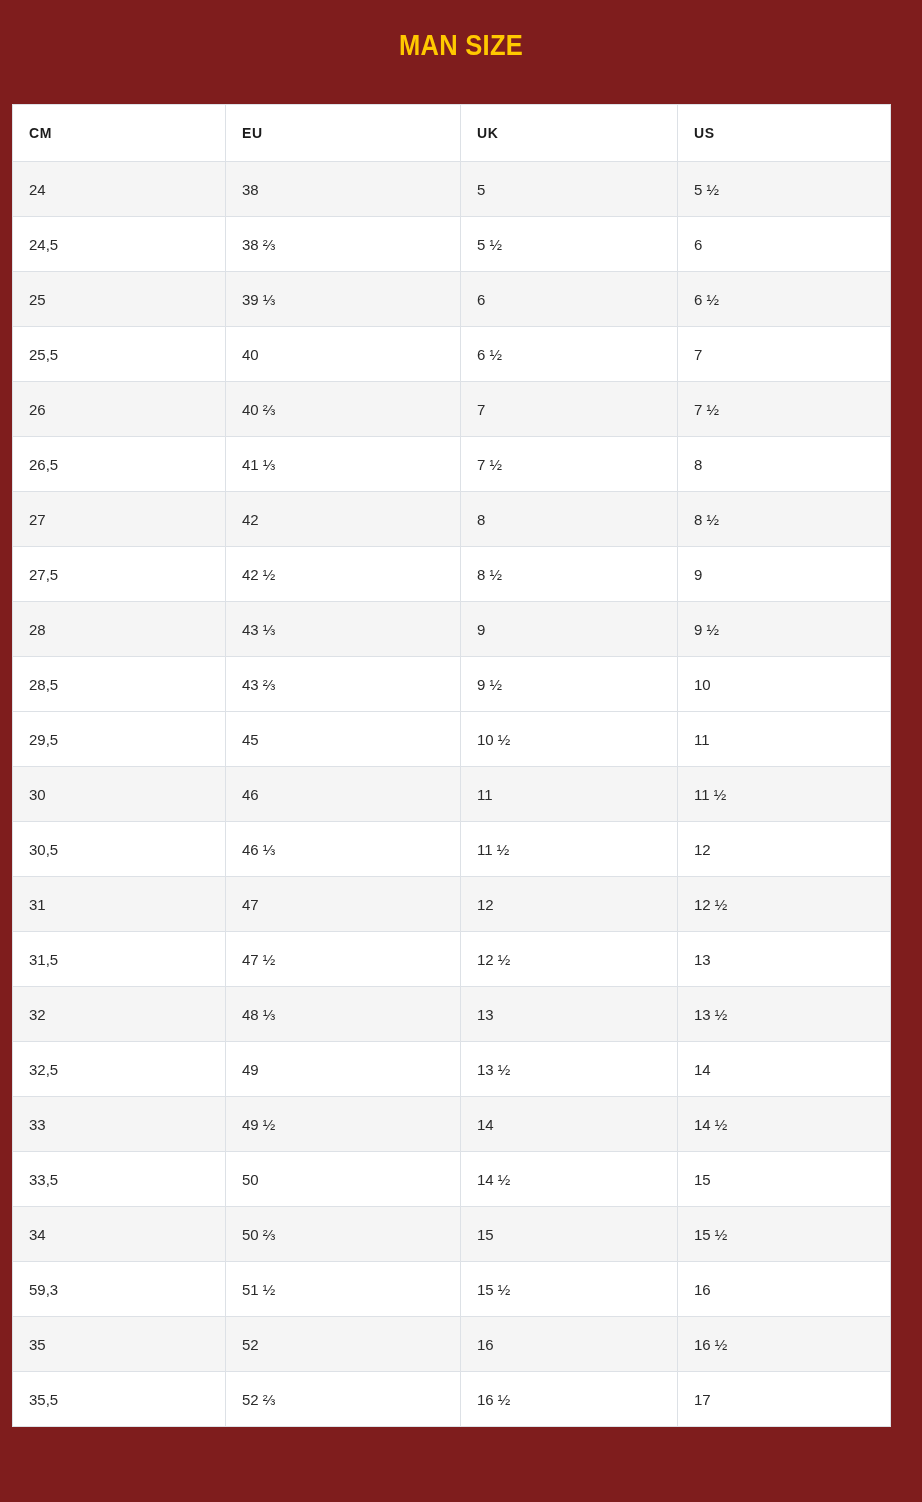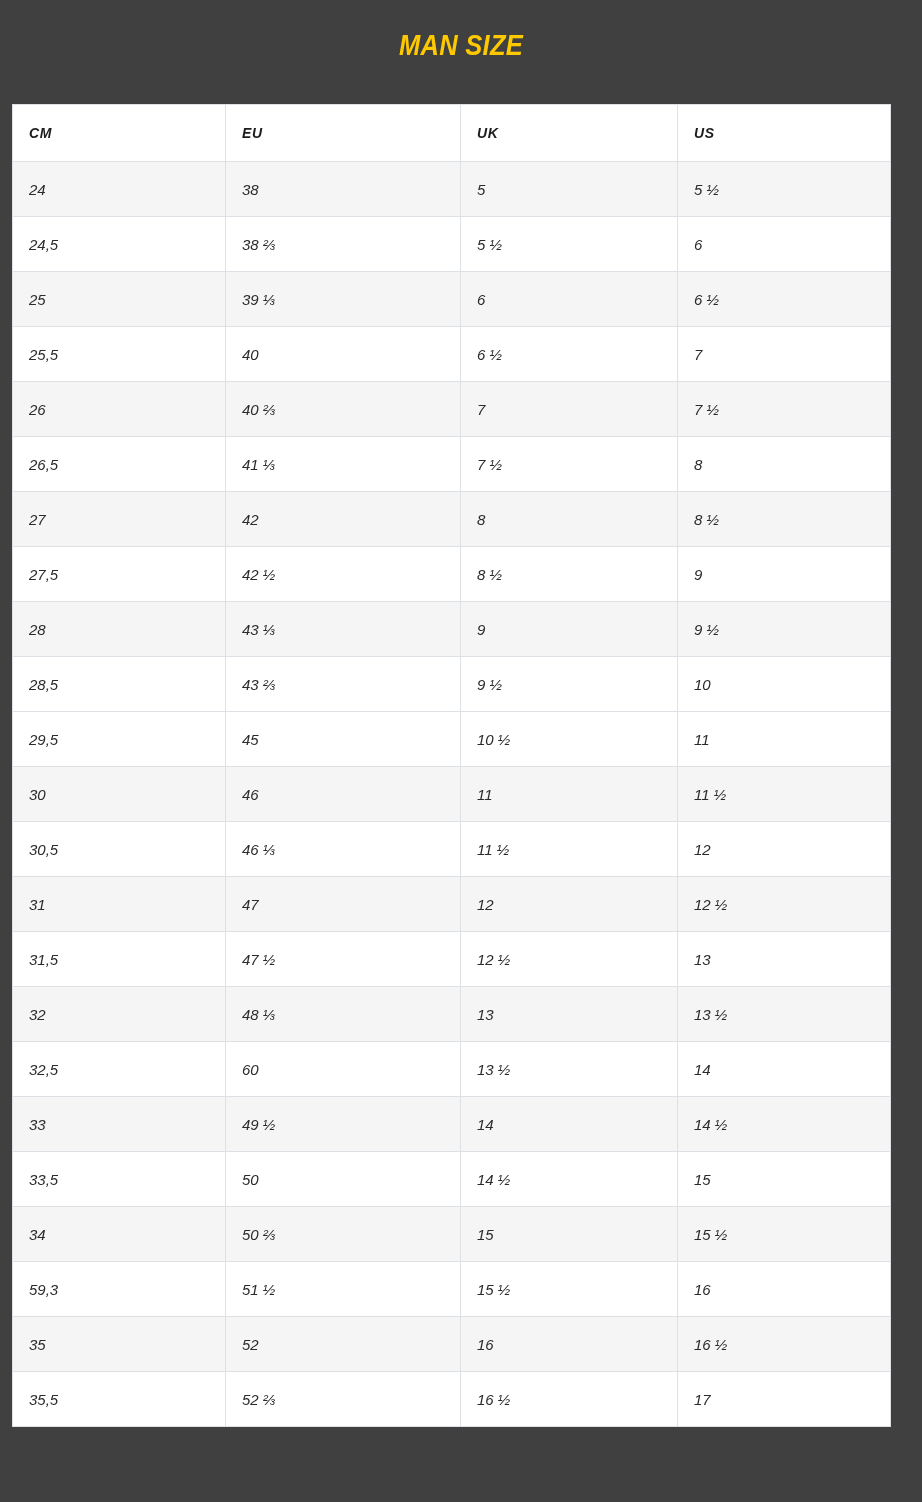--- a/index.html
+++ b/index.html
@@ -13,22 +13,21 @@
   }
   body {
     font-family: "Liberation Sans", sans-serif;
     -webkit-font-smoothing: antialiased;
   }
 
   .page {
     width: 922px;
     height: 1502px;
     position: relative;
-    background: #404040;
-    font-style: italic;
+    background: #7f1d1d;
   }
 
   .chart-title {
     margin: 0;
     padding: 0;
     position: absolute;
     top: 28px;
     left: 0;
     width: 922px;
     text-align: center;
@@ -207,21 +206,21 @@
             <td>13</td>
           </tr>
           <tr class="odd">
             <td>32</td>
             <td>48 ⅓</td>
             <td>13</td>
             <td>13 ½</td>
           </tr>
           <tr class="even">
             <td>32,5</td>
-            <td>60</td>
+            <td>49</td>
             <td>13 ½</td>
             <td>14</td>
           </tr>
           <tr class="odd">
             <td>33</td>
             <td>49 ½</td>
             <td>14</td>
             <td>14 ½</td>
           </tr>
           <tr class="even">

